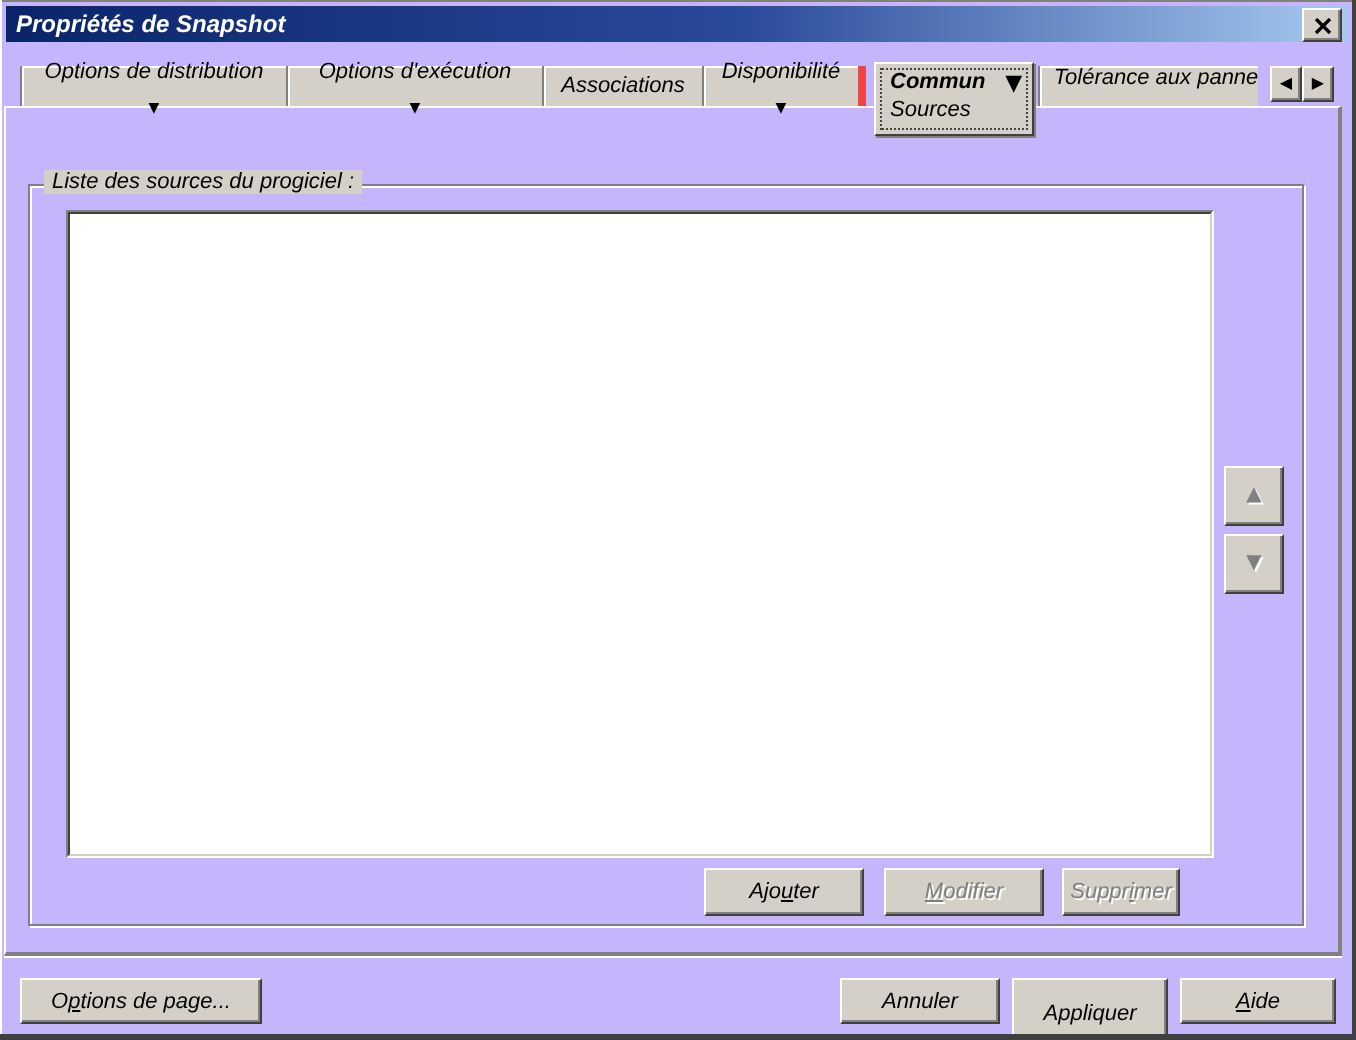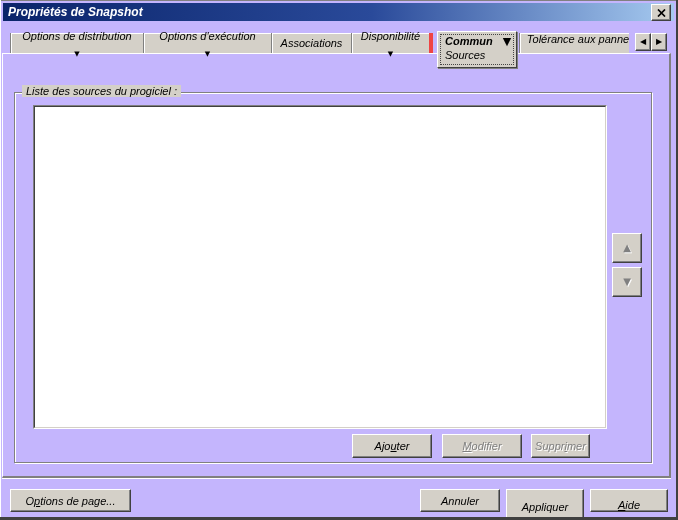--- a/index.html
+++ b/index.html
@@ -149,17 +149,17 @@
 
   <div class="btn" style="left:10px;top:489px;width:121px;height:23px;">
     <span><span>O</span><span class="key">p</span><span>tions de page...</span></span>
   </div>
   <div class="btn" style="left:420px;top:489px;width:80px;height:23px;">
     <span>Annuler</span>
   </div>
   <div class="btn" style="left:506px;top:489px;width:78px;height:36px;">
     <span>Appliquer</span>
   </div>
-  <div class="btn" style="left:590px;top:489px;width:78px;height:23px;align-items:flex-end;">
+  <div class="btn" style="left:590px;top:489px;width:78px;height:23px;">
     <span><span></span><span class="key">A</span><span>ide</span></span>
   </div>
 
 </div>
 
 </body></html>

